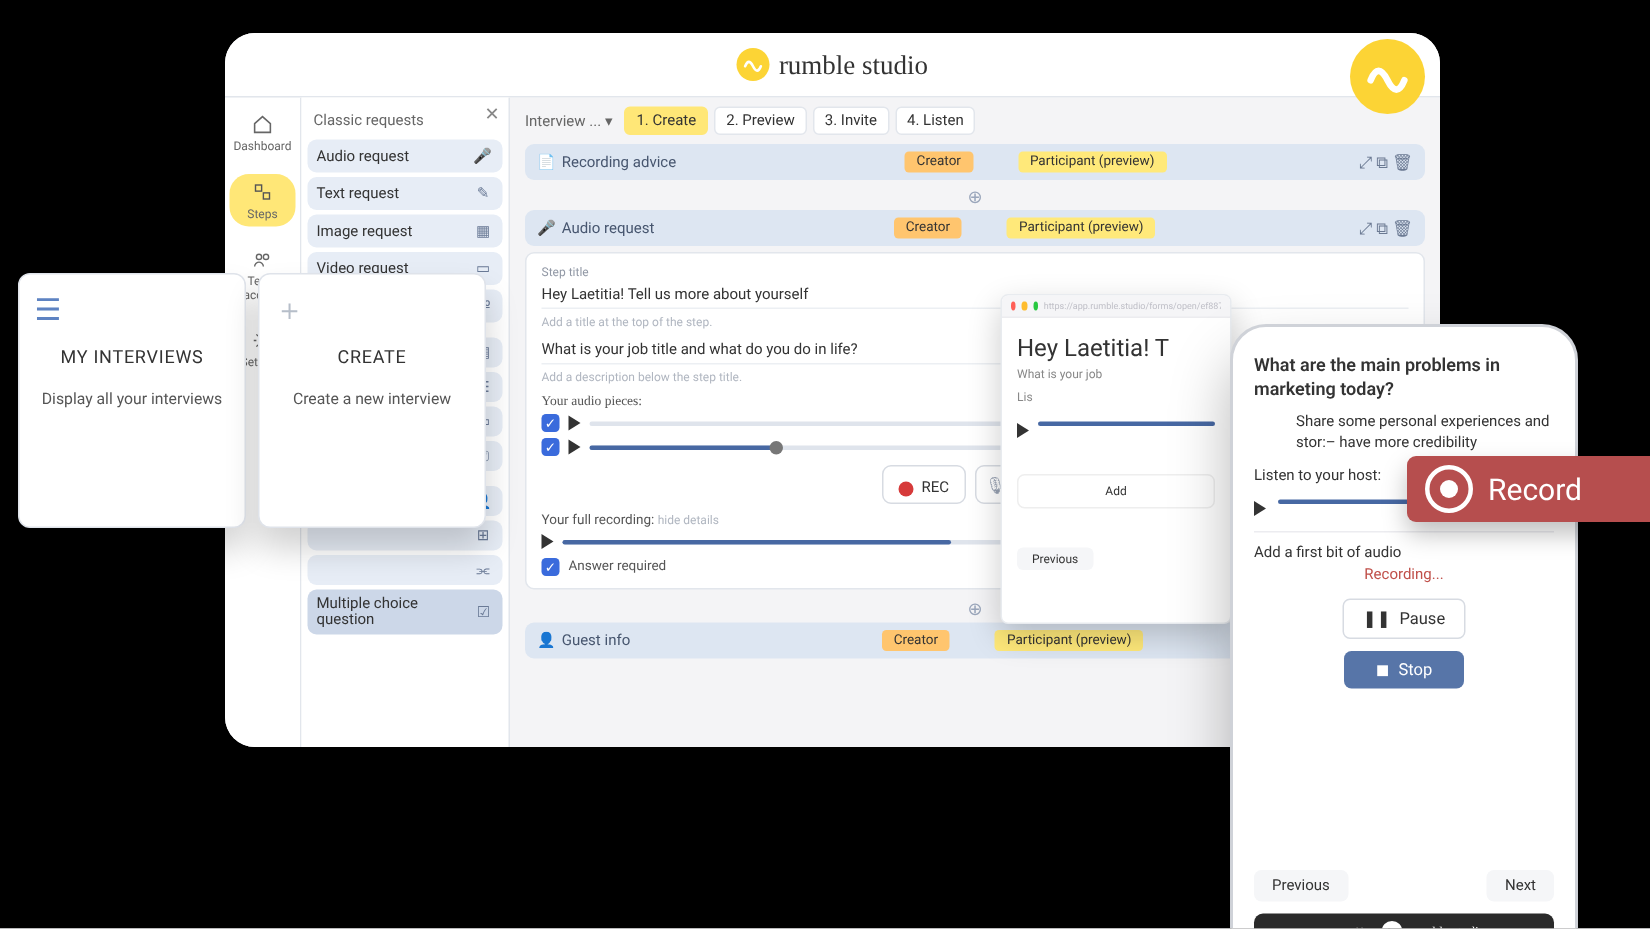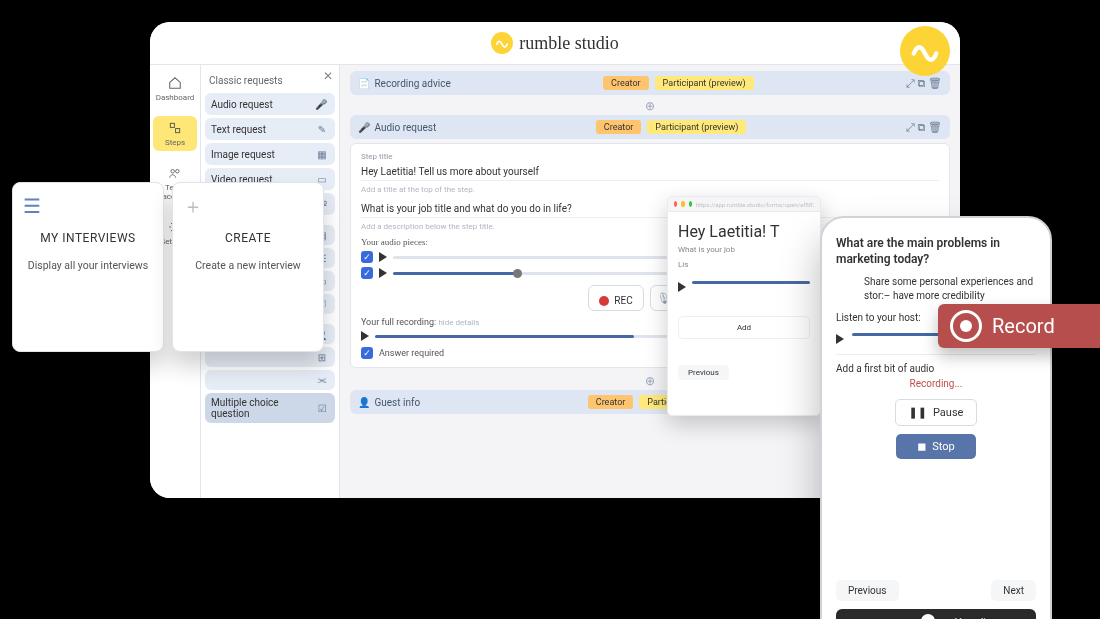--- a/index.html
+++ b/index.html
@@ -30,40 +30,40 @@
   .topbar{height:42px;display:flex;align-items:center;justify-content:center;background:#fff;border-bottom:1px solid var(--border);position:relative;}
   .brand{display:flex;align-items:center;gap:6px;font-family:Georgia,serif;font-size:18px;}
   .brand .glyph{width:22px;height:22px;border-radius:50%;background:var(--yellow);display:flex;align-items:center;justify-content:center;}
   .brand .glyph svg{width:14px;height:14px;}
   .corner-logo{position:absolute;right:10px;top:4px;width:50px;height:50px;border-radius:50%;background:var(--yellow);display:flex;align-items:center;justify-content:center;}
   .corner-logo svg{width:30px;height:30px;}
 
   #main-body{display:flex;height:calc(100% - 42px);}
   .leftrail{width:50px;background:#fff;border-right:1px solid var(--border);display:flex;flex-direction:column;align-items:center;padding-top:6px;font-size:8px;color:#666;gap:10px;}
   .rail-item{display:flex;flex-direction:column;align-items:center;gap:2px;padding:4px 2px;border-radius:6px;width:40px;}
-  .rail-item.active{background:var(--light-yellow);}
+  .rail-item.active{background:var(--light-yellow);border-radius:13px;}
   .rail-ico{width:16px;height:16px;display:flex;align-items:center;justify-content:center;color:#555;}
 
   .classic-panel{width:130px;background:#fff;border-right:1px solid var(--border);padding:4px 4px;position:relative;}
   .close-x{position:absolute;right:6px;top:4px;color:#888;font-size:12px;}
   .panel-title{font-size:10px;color:#666;padding:6px 4px 4px;}
   .req-item{background:var(--row-blue);border-radius:6px;padding:4px 6px;margin:3px 0;font-size:10px;display:flex;justify-content:space-between;align-items:center;}
   .req-item .sm-ico{width:14px;height:14px;display:flex;align-items:center;justify-content:center;color:#6a7a96;}
   .req-item.solo{justify-content:flex-end;padding:3px 6px;}
   .mcq{background:var(--row-blue2);}
 
   .content{flex:1;padding:6px 10px;overflow:hidden;}
   .steps-row{display:flex;align-items:center;gap:4px;margin-bottom:6px;}
   .steps-row .label{font-size:10px;color:#666;margin-right:4px;}
   .step{font-size:10px;padding:3px 7px;border:1px solid var(--border);border-radius:4px;background:#fff;}
   .step.active{background:var(--light-yellow);border-color:var(--light-yellow);}
 
   .block{background:var(--pale-blue);border-radius:6px;padding:5px 8px;margin-bottom:4px;display:flex;align-items:center;gap:6px;}
   .block .title{font-size:10px;color:#47566f;display:flex;align-items:center;gap:4px;}
-  .pill{font-size:9px;padding:2px 8px;border-radius:3px;}
+  .pill{font-size:9px;padding:2px 8px;border-radius:3px;margin-left:24px;}
   .pill.orange{background:var(--pill-orange);}
   .pill.yellow{background:var(--pill-yellow);}
   .spacer{flex:1;}
   .block-tools{display:flex;gap:3px;color:#6b7a93;font-size:11px;}
   .add-between{text-align:center;color:#9aa6bb;font-size:12px;padding:0 0 2px;}
 
   .inner{background:#fff;border:1px solid var(--border);border-radius:6px;padding:8px 10px;margin-bottom:6px;}
   .field-label{font-size:8px;color:#9198a5;margin-bottom:2px;}
   .field-val{font-size:10px;padding:3px 0;border-bottom:1px solid #eceff3;margin-bottom:4px;}
   .hint{font-size:8px;color:#b0b6c0;margin-bottom:6px;}
@@ -243,20 +243,27 @@
         <div class="req-item solo">
             <span class="sm-ico">⫘</span>
           </div>
         <div class="req-item mcq">
             <span>Multiple choice question</span>
             <span class="sm-ico">☑</span>
           </div>
       </div>
 
       <div class="content">
+        <div class="steps-row">
+          <span class="label">Interview ... ▾</span>
+          <span class="step active">1. Create</span>
+          <span class="step">2. Preview</span>
+          <span class="step">3. Invite</span>
+          <span class="step">4. Listen</span>
+        </div>
 
         <div class="block">
           <span class="title">
               <span>📄</span>
               <span>Recording advice</span>
             </span>
           <span class="spacer"></span>
           <span class="pill orange">Creator</span>
           <span class="pill yellow">Participant (preview)</span>
           <span class="spacer"></span>

